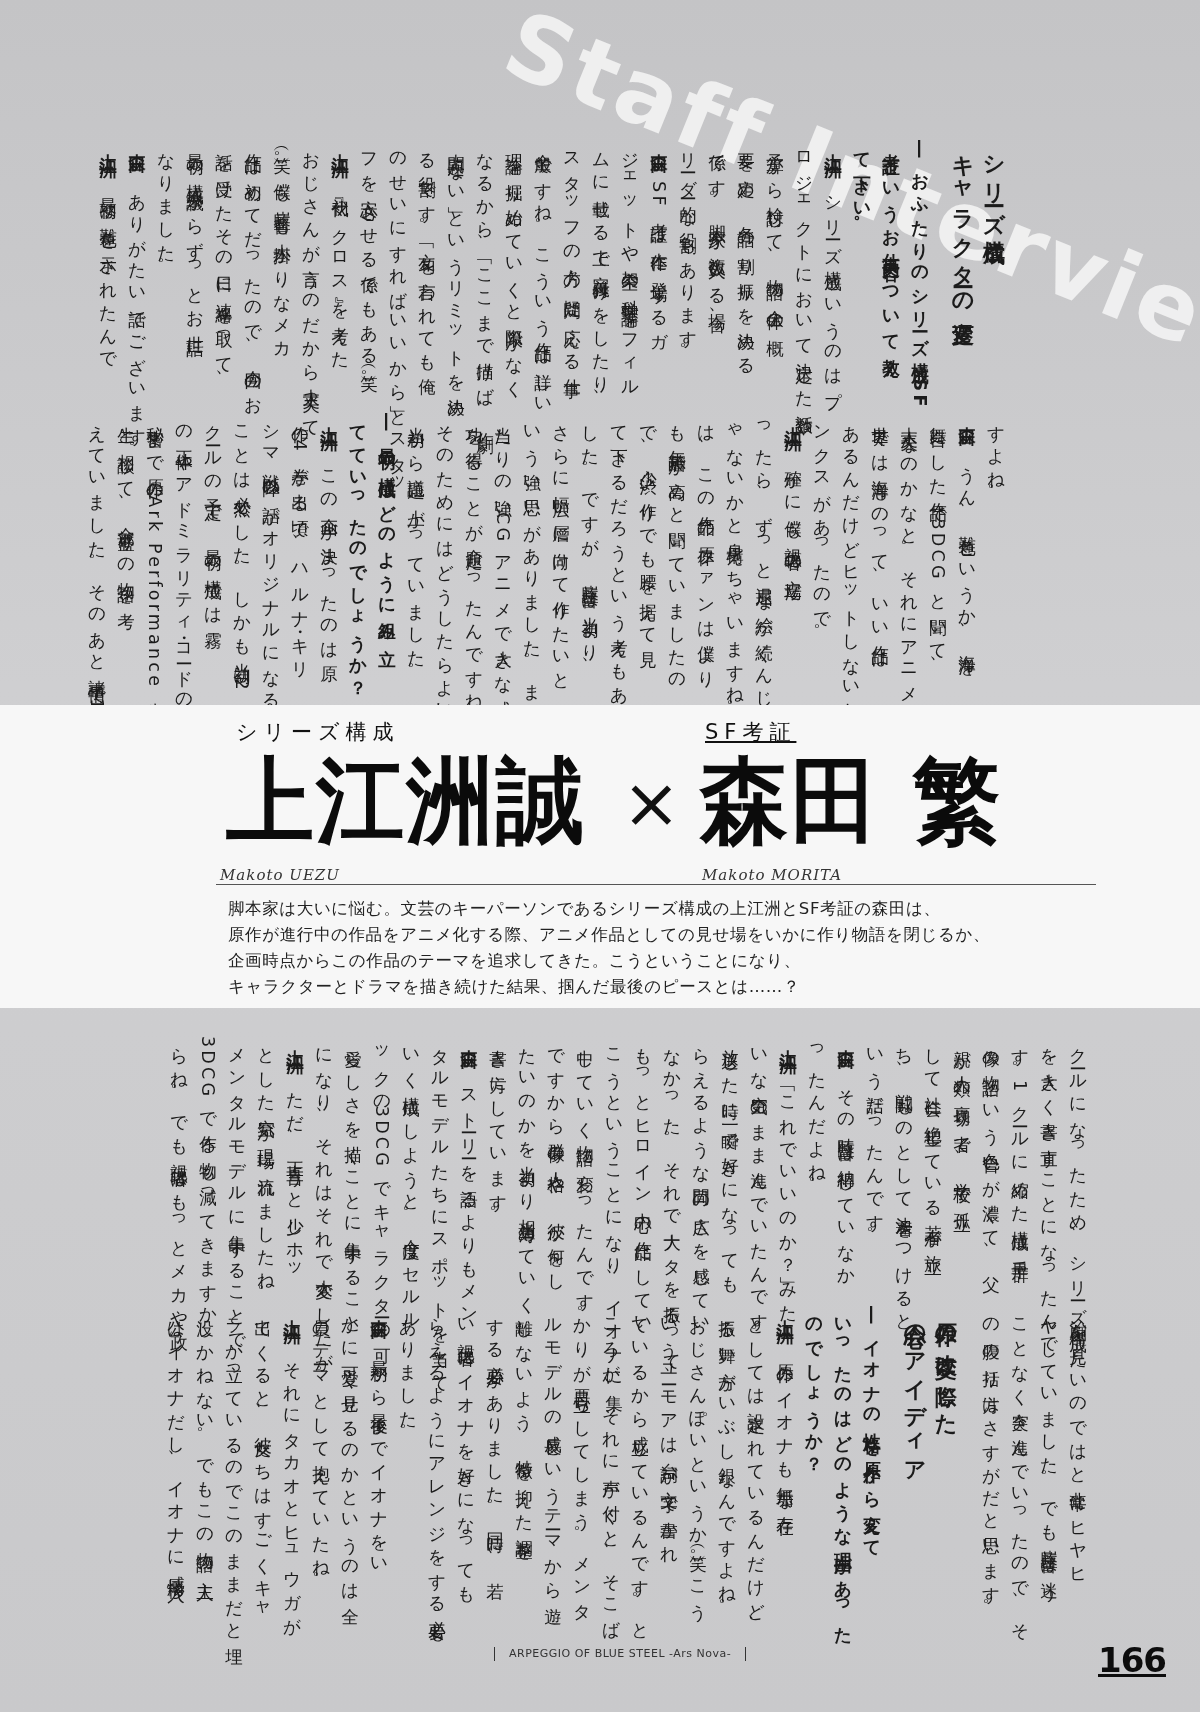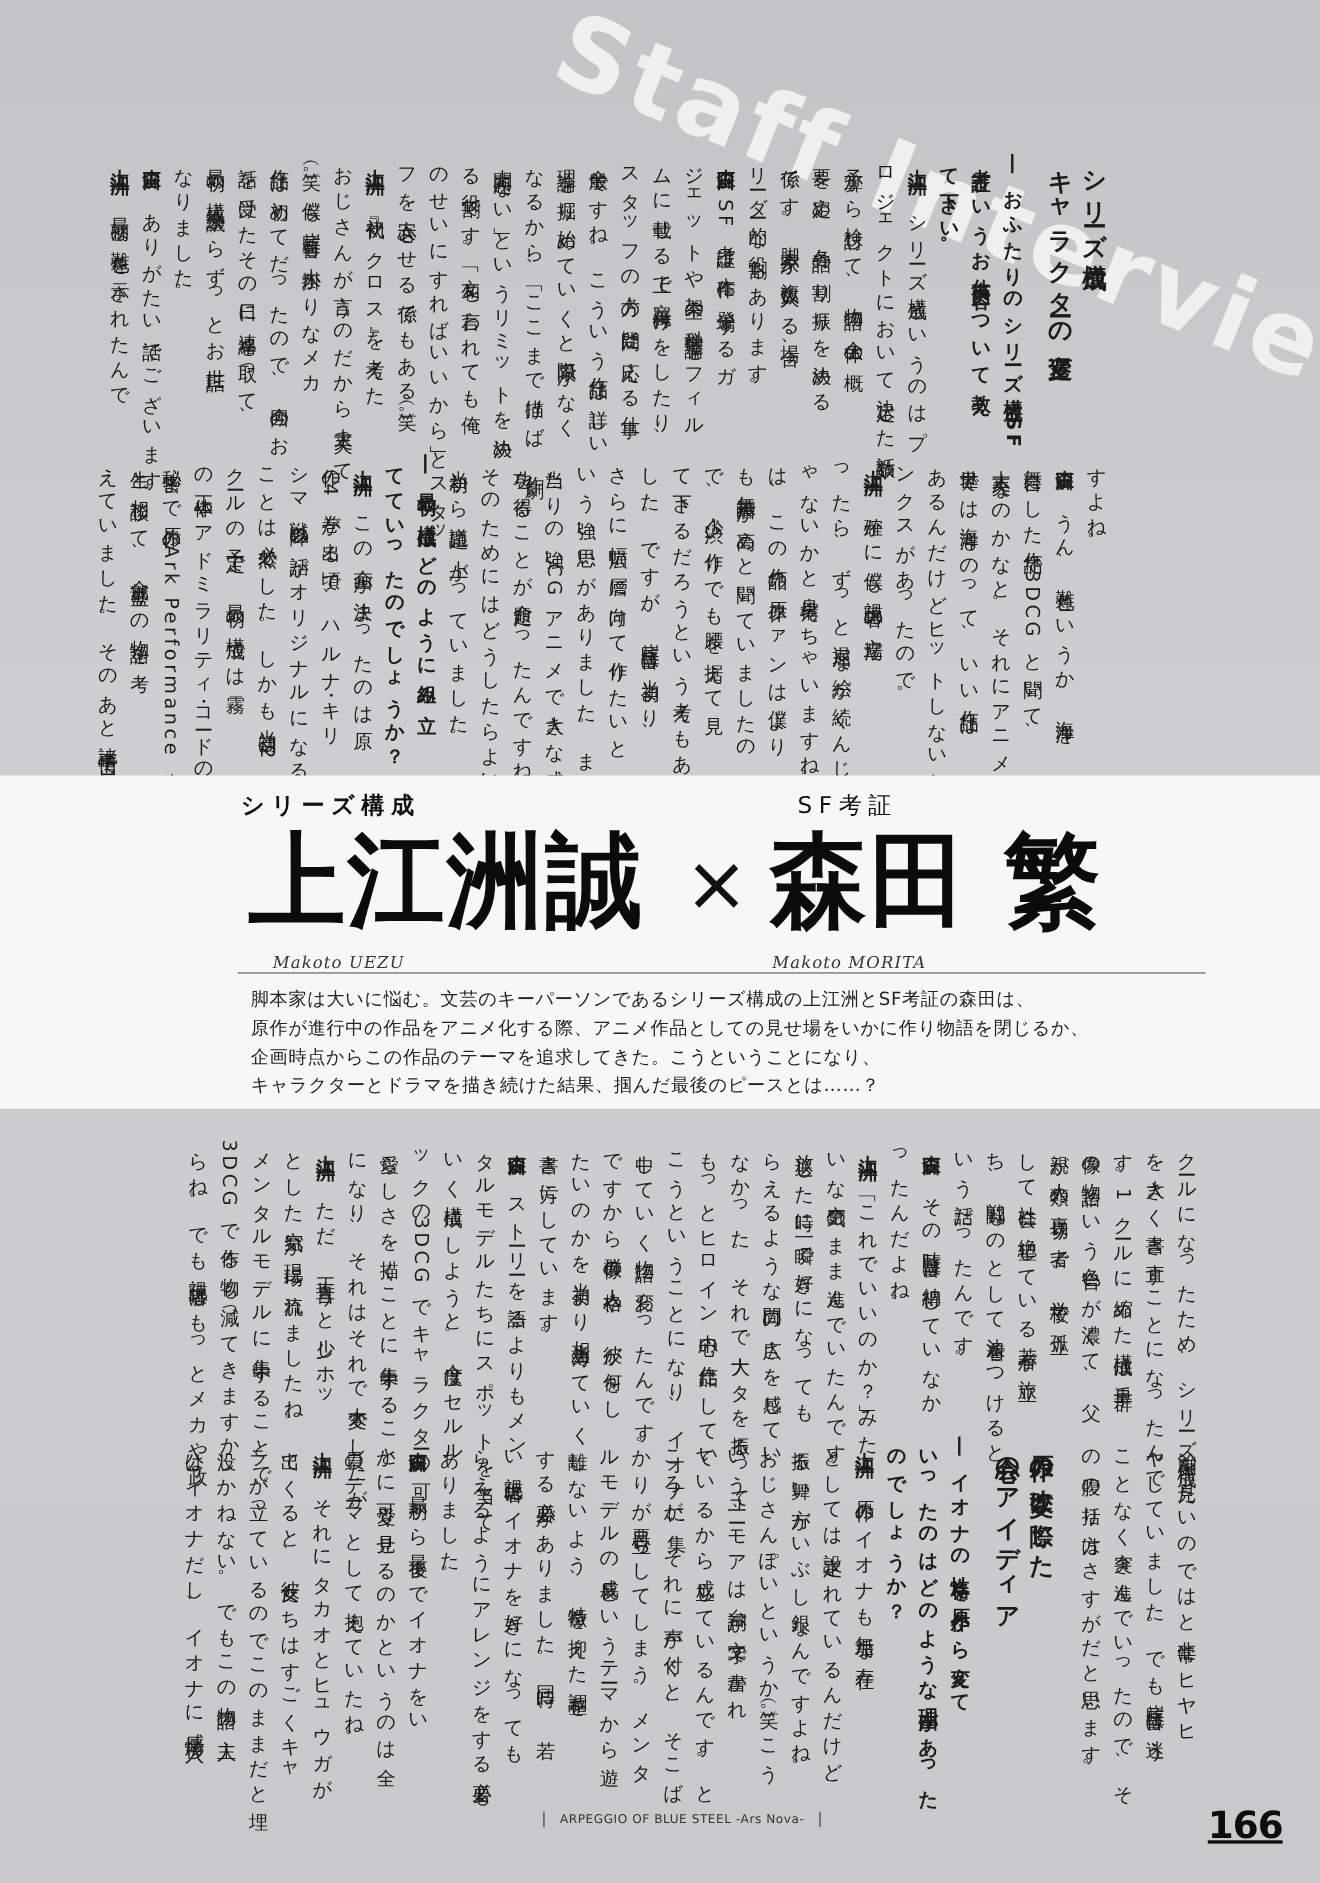--- a/index.html
+++ b/index.html
@@ -95,26 +95,26 @@
       <span class="col"><span>シマ戦以降の話がオリジナルになる</span></span>
       <span class="col"><span>ことは必然でした。しかも当初は2</span></span>
       <span class="col"><span>クールの予定で、最初の構成では霧</span></span>
       <span class="col"><span>の正体やアドミラリティ・コードの</span></span>
       <span class="col"><span>秘密まで原作のArk Performance先</span></span>
       <span class="col"><span>生と相談して、全部盛りの物語を考</span></span>
       <span class="col"><span>えていました。そのあと諸事情で1</span></span>
     </div>
 
   <div class="band"></div>
-  <div class="role" style="left:219px;top:718px;font-weight:bold;">シリーズ構成</div>
-  <div class="role" style="left:725px;top:718px;">SF考証</div>
+  <div class="role" style="left:236px;top:718px;">シリーズ構成</div>
+  <div class="role" style="left:705px;top:718px;text-decoration:underline;">SF考証</div>
   <div class="bigname" style="left:226px;top:757px;">上江洲誠</div>
   <div class="times" style="left:622px;top:768px;">×</div>
   <div class="bigname" style="left:700px;top:757px;">森田 繁</div>
-  <div class="roman" style="left:248px;top:866px;">Makoto UEZU</div>
+  <div class="roman" style="left:220px;top:866px;">Makoto UEZU</div>
   <div class="roman" style="left:702px;top:866px;">Makoto MORITA</div>
   <div class="rule" style="left:216px;width:880px;top:884px;"></div>
   <div class="lead">
     <div>脚本家は大いに悩む。文芸のキーパーソンであるシリーズ構成の上江洲とSF考証の森田は、</div>
     <div>原作が進行中の作品をアニメ化する際、アニメ作品としての見せ場をいかに作り物語を閉じるか、</div>
     <div>企画時点からこの作品のテーマを追求してきた。こうということになり、</div>
     <div>キャラクターとドラマを描き続けた結果、掴んだ最後のピースとは……？</div>
   </div>
 
   <div class="block" id="bb1" style="right:108px;top:1036px;height:255px;">

